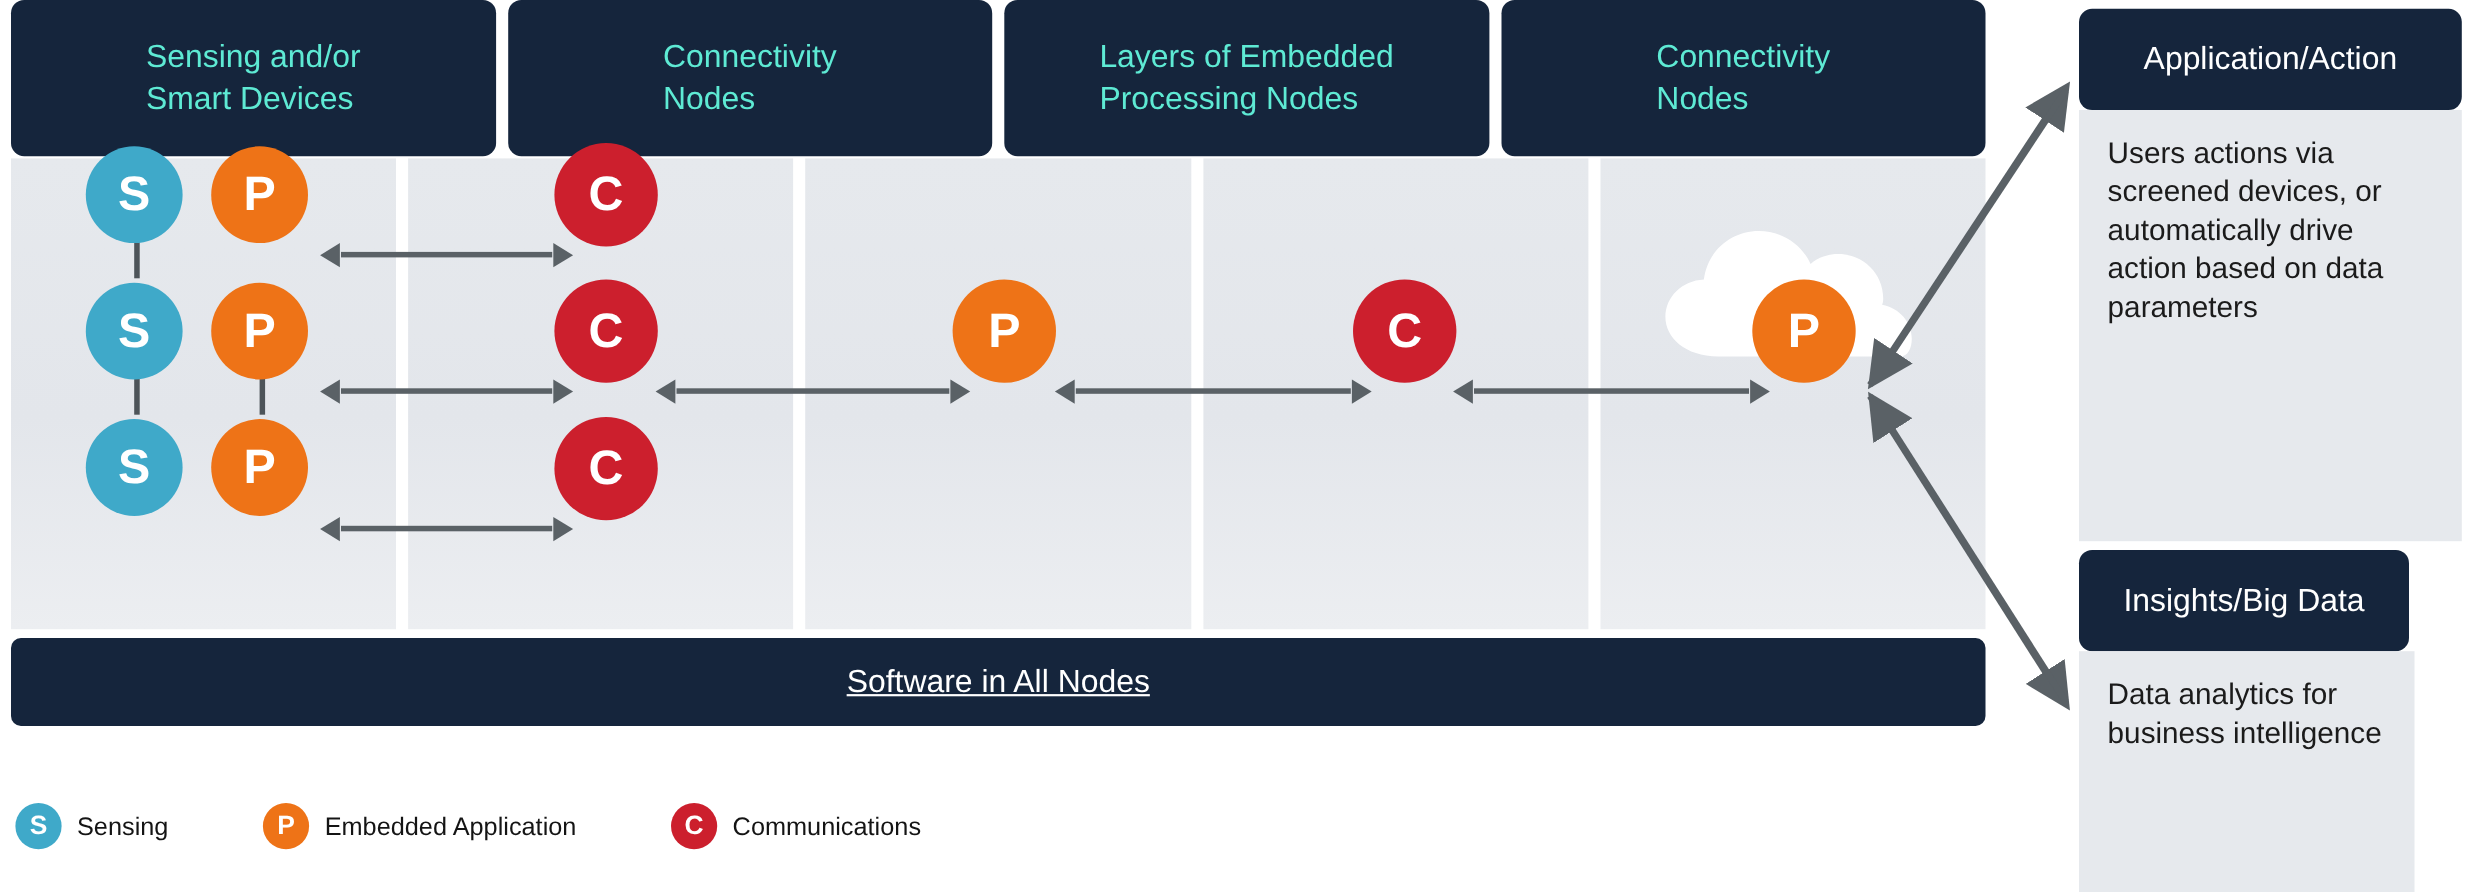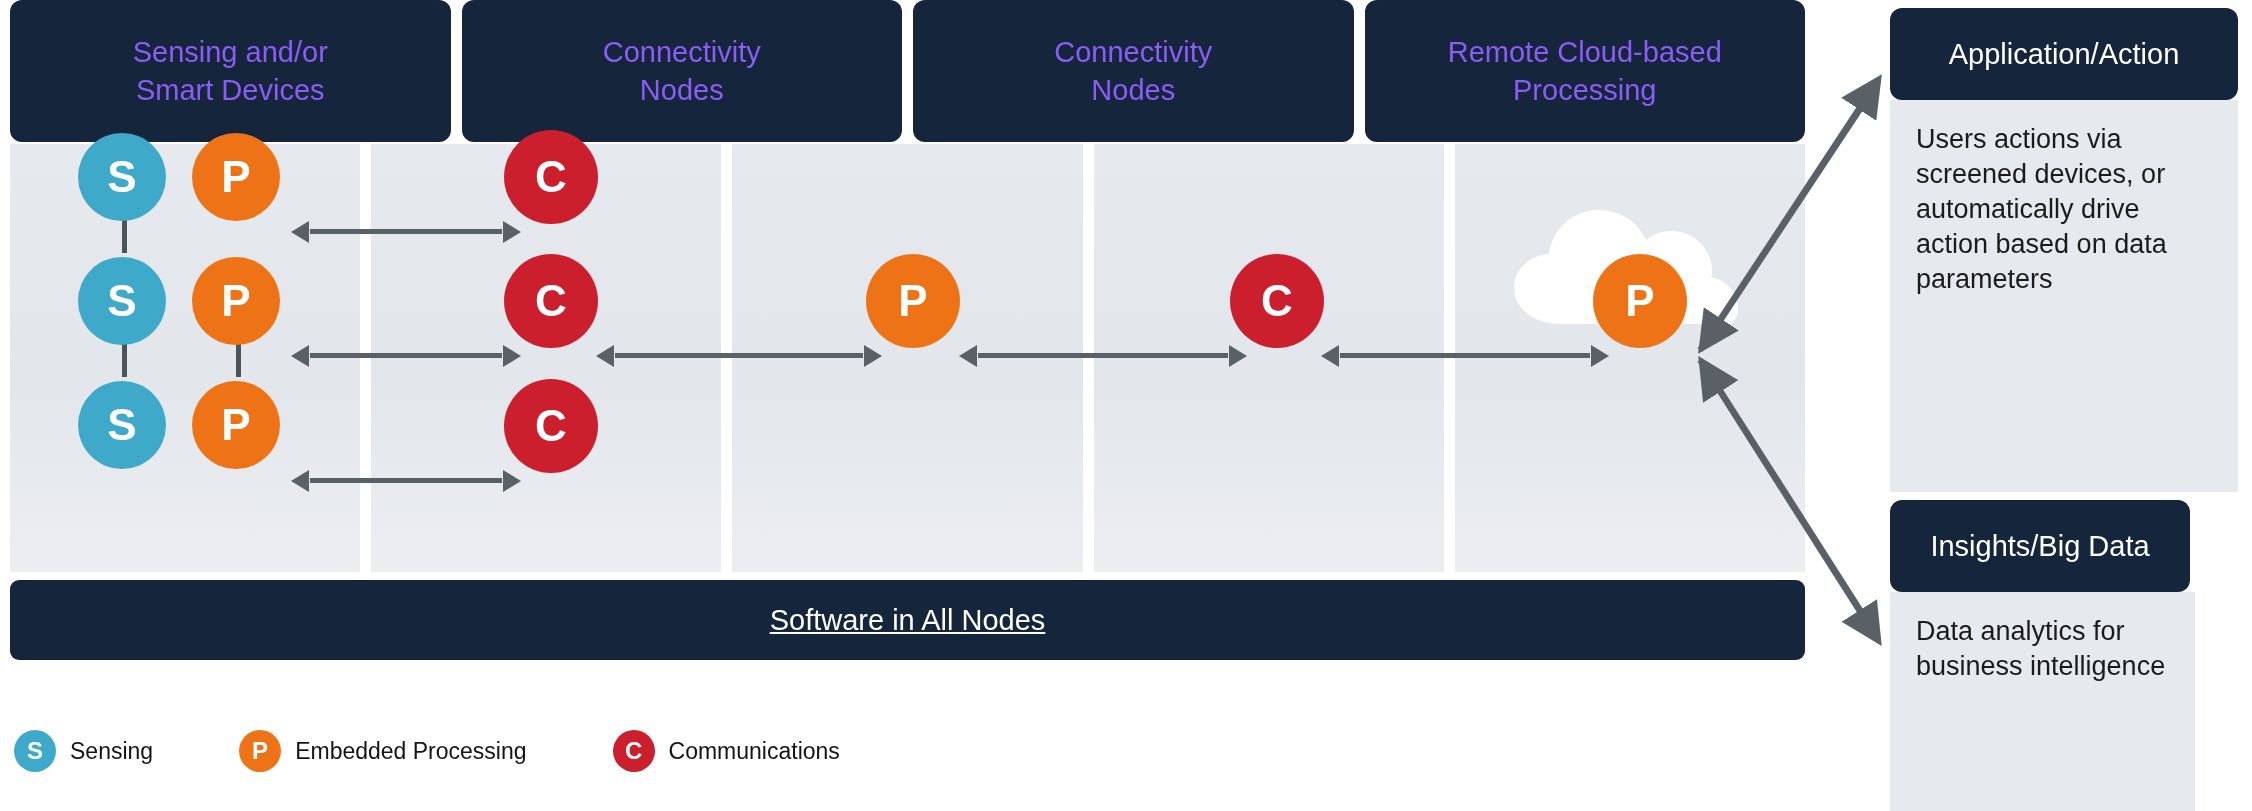--- a/index.html
+++ b/index.html
@@ -20,22 +20,22 @@
   .header-row {
     position: absolute; left: 0; top: 0;
     width: 1795px; height: 142px;
     display: flex; gap: 11px;
   }
   .header-box {
     flex: 1 1 0;
     background: #15253c;
     border-radius: 12px;
     display: flex; align-items: center; justify-content: center;
-    text-align: center;
-    color: #8b5cf6;
+    text-align: left;
+    color: #5eead4;
     font-size: 29px;
     line-height: 1.32;
     padding: 8px 10px;
   }
 
   
   .columns {
     position: absolute; left: 0; top: 144px;
     width: 1795px; height: 428px;
     display: flex; gap: 11px;
@@ -163,22 +163,22 @@
       <div class="col-strip"></div>
       <div class="col-strip"></div>
       <div class="col-strip"></div>
       <div class="col-strip"></div>
       <div class="col-strip"></div>
     </div>
 
     <div class="header-row">
       <div class="header-box">Sensing and/or<br>Smart Devices</div>
       <div class="header-box">Connectivity<br>Nodes</div>
+      <div class="header-box">Layers of Embedded<br>Processing Nodes</div>
       <div class="header-box">Connectivity<br>Nodes</div>
-      <div class="header-box">Remote Cloud-based<br>Processing</div>
     </div>
 
     <div class="nodes-layer">
 
       <svg class="cloud" style="left:1500px; top:200px; width:230px; height:125px;" viewBox="0 0 230 125">
         <path d="M52 124 C22 124 4 107 4 88 C4 70 19 55 39 54 C42 29 63 10 89 10
                  C110 10 128 22 136 40 C143 34 152 31 161 31 C184 31 202 49 202 71
                  C202 73 202 75 201 77 C217 80 228 93 228 108 C228 117 224 124 218 124 Z" fill="#ffffff"></path>
       </svg>
 
@@ -245,21 +245,21 @@
     <div class="side-body" style="width:305px; height:219px;">Data analytics for business intelligence</div>
   </div>
 
   <div class="legend">
     <div class="legend-item">
       <div class="legend-dot sense">S</div>
       <div class="legend-label">Sensing</div>
     </div>
     <div class="legend-item">
       <div class="legend-dot proc">P</div>
-      <div class="legend-label">Embedded Processing</div>
+      <div class="legend-label">Embedded Application</div>
     </div>
     <div class="legend-item">
       <div class="legend-dot comm">C</div>
       <div class="legend-label">Communications</div>
     </div>
   </div>
 
 </div>
 
 </body></html>

